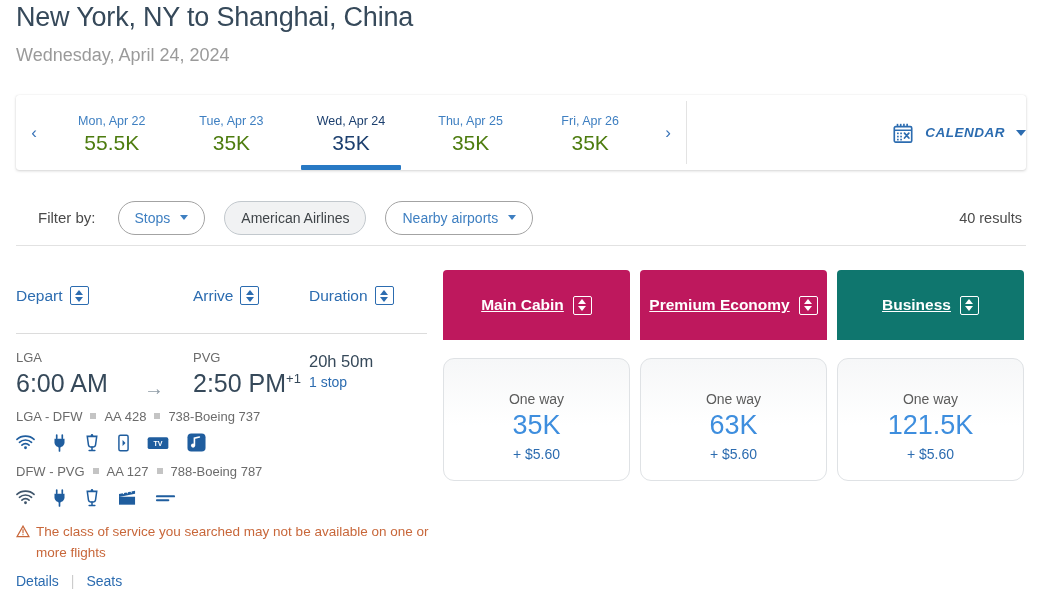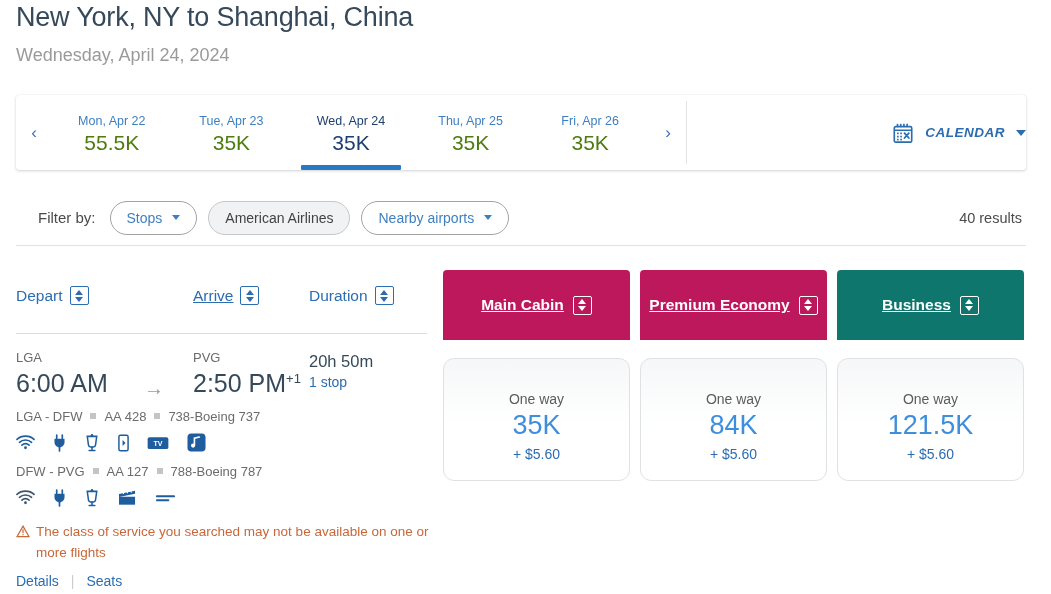--- a/index.html
+++ b/index.html
@@ -62,21 +62,21 @@
     gap: 11px; cursor: pointer; font-style: italic;
   }
   .cal-icon { width: 22px; height: 22px; display: block; }
   .cal-text { font-size: 13.5px; color: #2c6cb0; font-weight: 700; letter-spacing: 0.5px; }
   .caret { width: 0; height: 0; border-left: 5px solid transparent; border-right: 5px solid transparent;
            border-top: 6px solid #2c6cb0; }
 
   
   .filterbar {
     position: absolute; left: 16px; top: 190px; width: 1010px; height: 56px;
-    display: flex; align-items: center; border-bottom: 1px solid #e2e2e2;
+    display: flex; align-items: center; border-bottom: 1px solid #e2e2e2; gap: 8px;
   }
   .filter-label { font-size: 15px; color: #4a4a4a; margin-right: 14px; margin-left: 22px; }
   .chip {
     display: inline-flex; align-items: center; gap: 10px;
     height: 34px; padding: 0 16px; border-radius: 17px;
     border: 1px solid #a3a3a3; background: #fff;
     font-size: 14px; color: #3e7fc1; cursor: pointer; margin-right: 11px;
     font-family: "Liberation Sans", sans-serif; white-space: nowrap;
   }
   .chip.selected { background: #f1f2f3; color: #3f4448; border-color: #c2c8cd; }
@@ -85,21 +85,21 @@
 
   
   .colheads {
     position: absolute; left: 16px; top: 270px; width: 1010px; height: 64px;
   }
   .sortlink {
     position: absolute; display: inline-flex; align-items: center; gap: 7px;
     font-size: 15.5px; color: #2c6cb0; cursor: pointer; top: 16px;
   }
   .sortlink.depart { left: 0; gap: 7px; }
-  .sortlink.arrive { left: 177px; text-decoration: underline; }
+  .sortlink.arrive { left: 177px; }
   .sortlink.duration { left: 293px; }
   .sortbox {
     width: 19px; height: 19px; border: 1px solid #2c6cb0; border-radius: 2px;
     display: inline-flex; flex-direction: column; align-items: center; justify-content: center; gap: 2px;
   }
   .sortbox .up { width: 0; height: 0; border-left: 4px solid transparent; border-right: 4px solid transparent;
                  border-bottom: 5px solid #2c6cb0; }
   .sortbox .dn { width: 0; height: 0; border-left: 4px solid transparent; border-right: 4px solid transparent;
                  border-top: 5px solid #2c6cb0; }
   .sortbox.light { border-color: #ffffff; }
@@ -418,21 +418,21 @@
     </div>
 
     <div class="price-cards">
       <div class="price-card">
         <span class="pc-label">One way</span>
         <span class="pc-price">35K</span>
         <span class="pc-tax">+ $5.60</span>
       </div>
       <div class="price-card">
         <span class="pc-label">One way</span>
-        <span class="pc-price">84K</span>
+        <span class="pc-price">63K</span>
         <span class="pc-tax">+ $5.60</span>
       </div>
       <div class="price-card">
         <span class="pc-label">One way</span>
         <span class="pc-price">121.5K</span>
         <span class="pc-tax">+ $5.60</span>
       </div>
     </div>
   </div>
 

